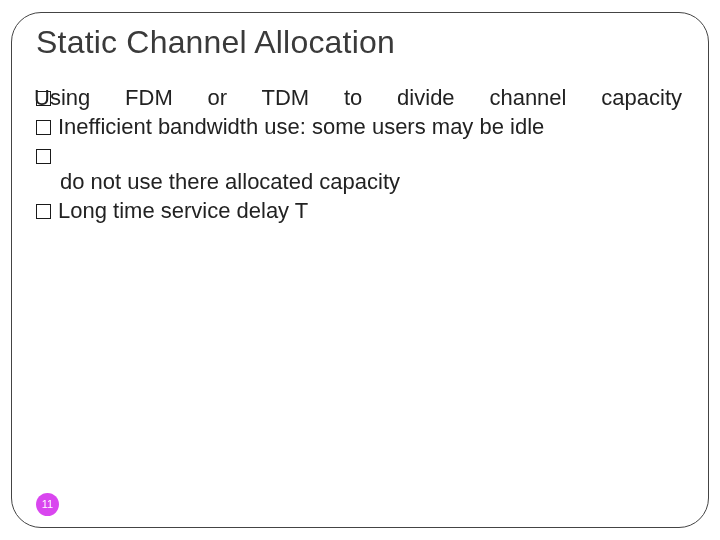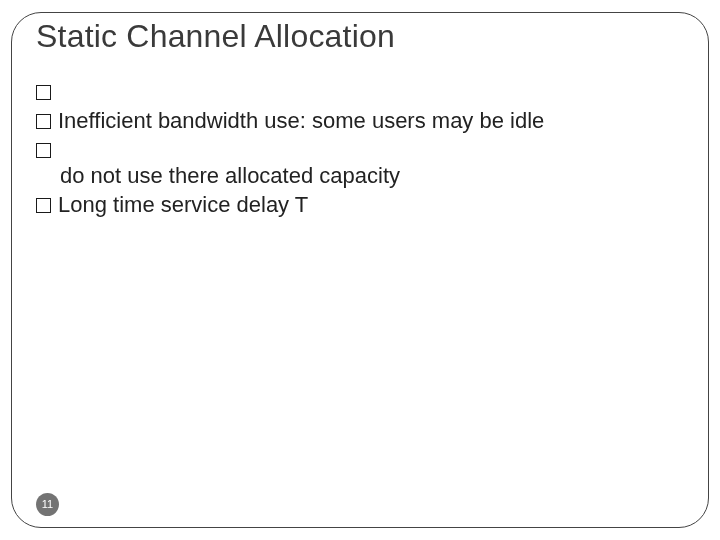--- a/index.html
+++ b/index.html
@@ -25,21 +25,21 @@
     top: 12px;
     bottom: 12px;
     border: 1px solid #444;
     border-radius: 30px;
     pointer-events: none;
   }
   .title {
     font-size: 32px;
     font-weight: 400;
     color: #3a3a3a;
-    padding-top: 18px;
+    padding-top: 24px;
     letter-spacing: 0.2px;
   }
   .content {
     margin-top: 24px;
     font-size: 22px;
     line-height: 1.22;
   }
   .item {
     margin: 0 0 2px 0;
     text-indent: -24px;
@@ -64,39 +64,39 @@
     margin-right: 7px;
     vertical-align: -1px;
   }
   .pagenum {
     position: absolute;
     left: 36px;
     bottom: 24px;
     width: 23px;
     height: 23px;
     border-radius: 50%;
-    background: #737373;
+    background: #d946ef;
     color: #ffffff;
     font-size: 11px;
     line-height: 23px;
     text-align: center;
   }
 </style>
 </head>
 <body>
 
 <div class="slide">
   <div class="frame"></div>
 
   <div class="title">Static Channel Allocation</div>
 
   <div class="content">
 
     <div class="item justify">
-      <span class="box"></span><br>
+      <span class="box"></span><span class="first-line">Using  FDM  or  TDM  to  divide  channel  capacity</span><br>
     </div>
 
     <div class="item">
       <span class="box"></span><span>Inefficient bandwidth use: some users may be idle</span>
     </div>
 
     <div class="item">
       <span class="box"></span><br>
       <span>do not use there allocated capacity</span>
     </div>

